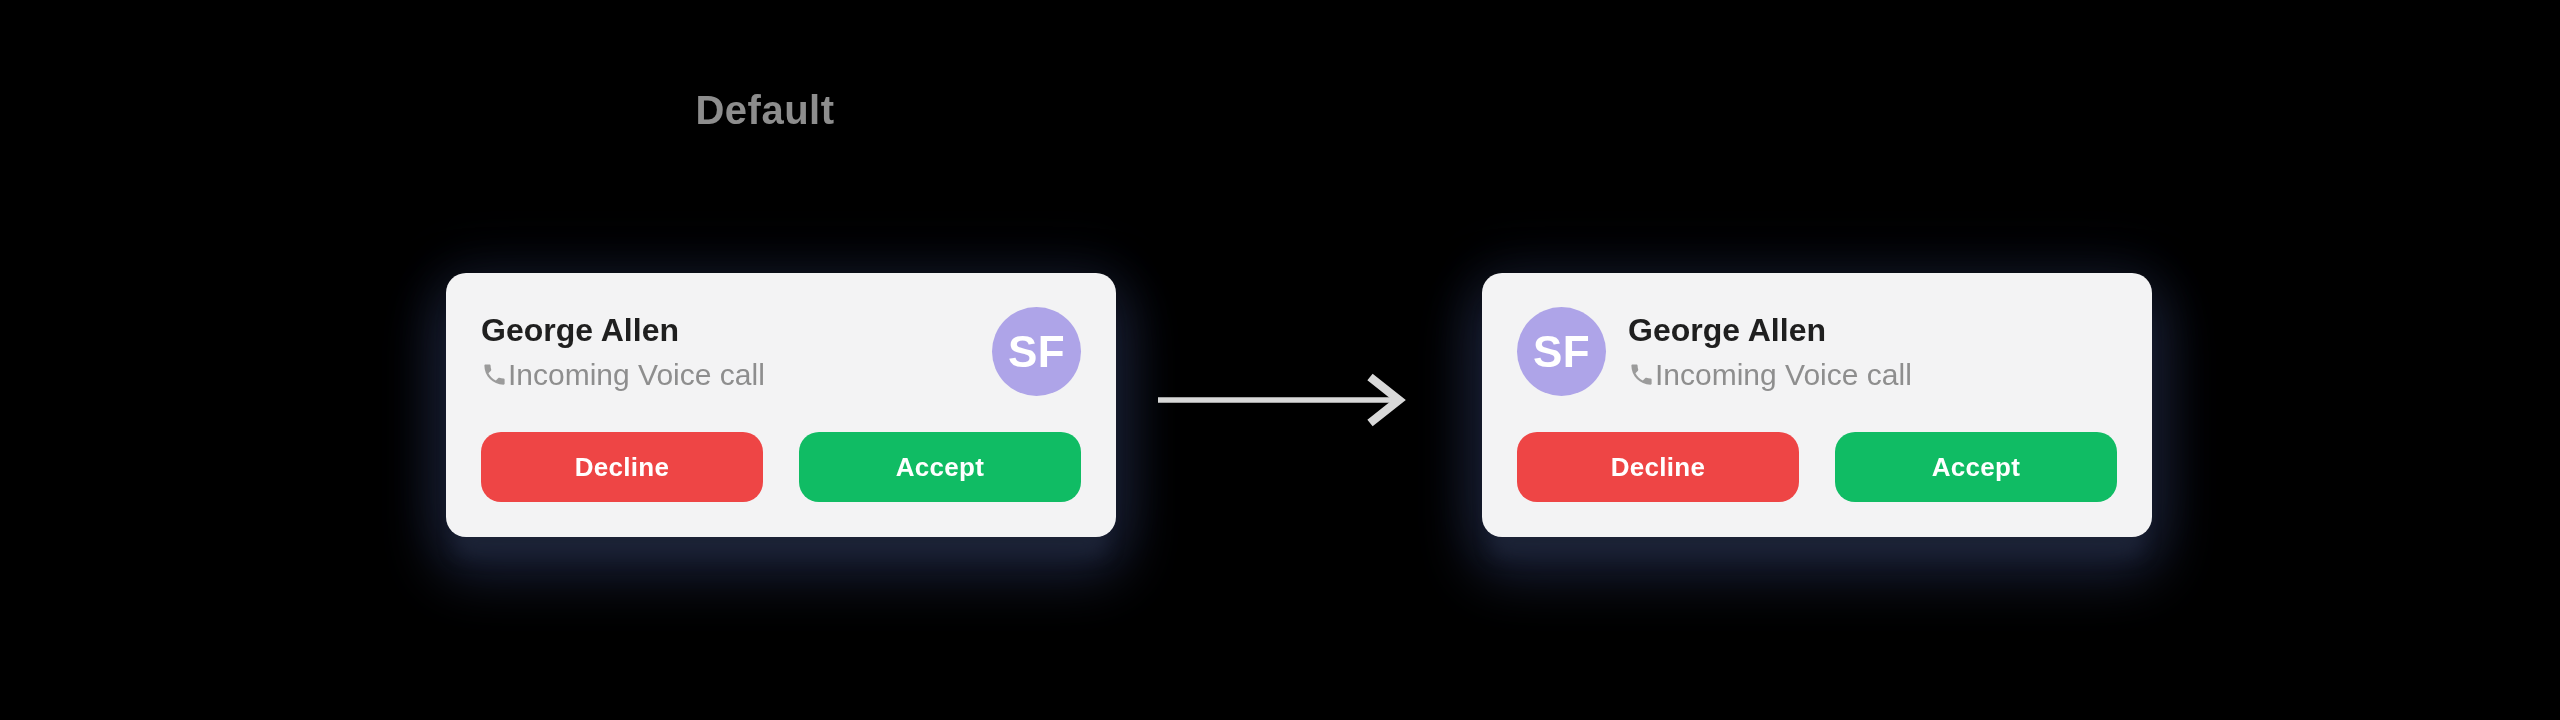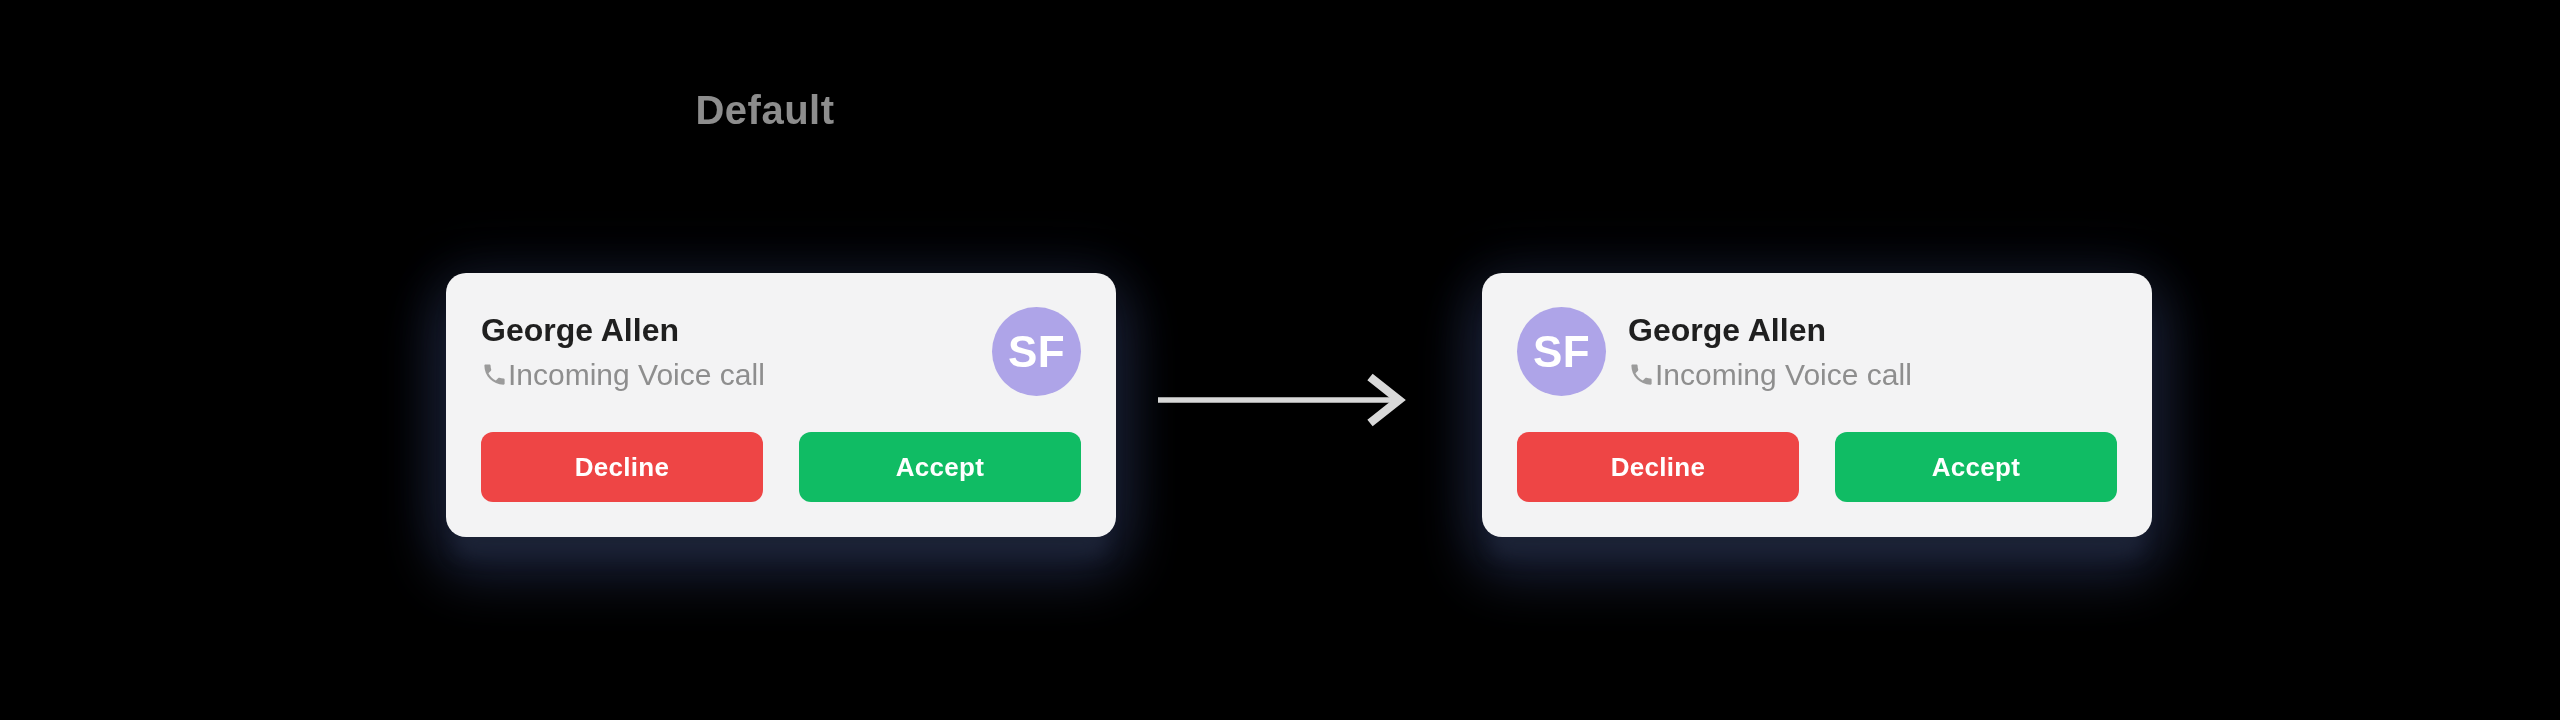--- a/index.html
+++ b/index.html
@@ -74,21 +74,21 @@
     width:89px;height:89px;border-radius:50%;
     background:var(--avatar-bg,#AEA4E8);
     color:var(--avatar-text,#FFFFFF);
     display:flex;align-items:center;justify-content:center;
     font-size:44px;font-weight:700;letter-spacing:0.5px;
   }
 
   .actions{display:flex;gap:36px;}
   .btn{
     flex:1 1 0;height:70px;
-    border:none;border-radius:12px;
+    border:none;border-radius:20px;
     color:#ffffff;font-family:inherit;
     font-size:26px;font-weight:700;letter-spacing:0.3px;
     cursor:pointer;
     display:flex;align-items:center;justify-content:center;
   }
   .btn--decline{background:var(--decline-bg,#EE4545);}
   .btn--accept{background:var(--accept-bg,#10BC64);}
 
   .arrow-wrap{position:absolute;left:1150px;top:368px;width:264px;height:64px;}
 </style>

